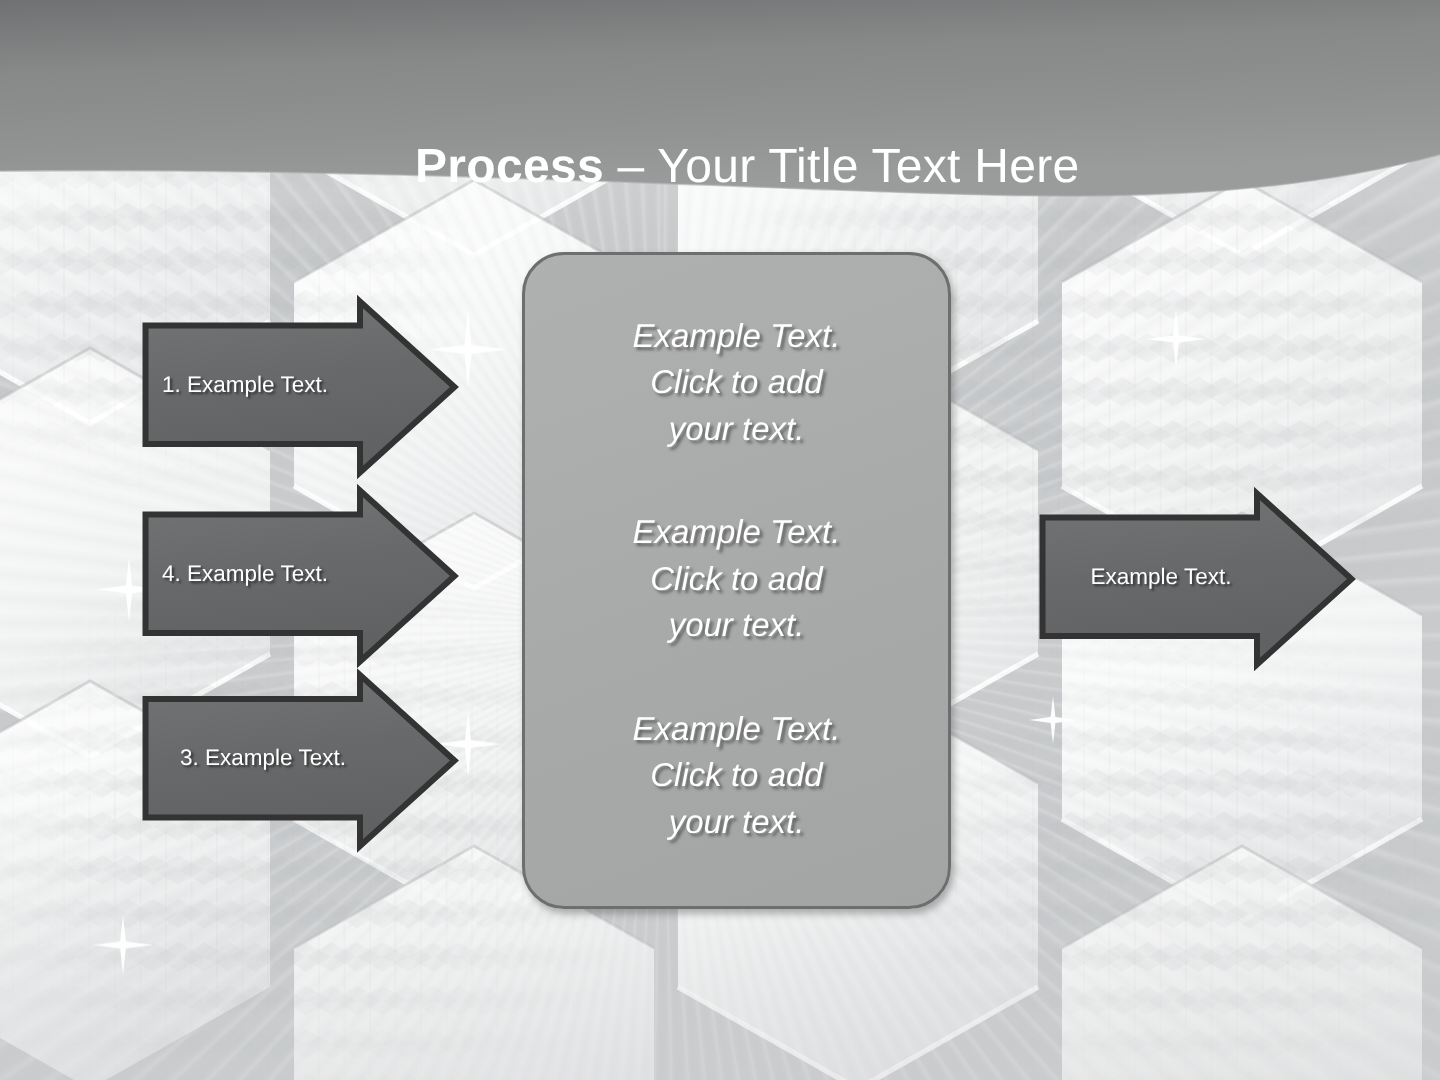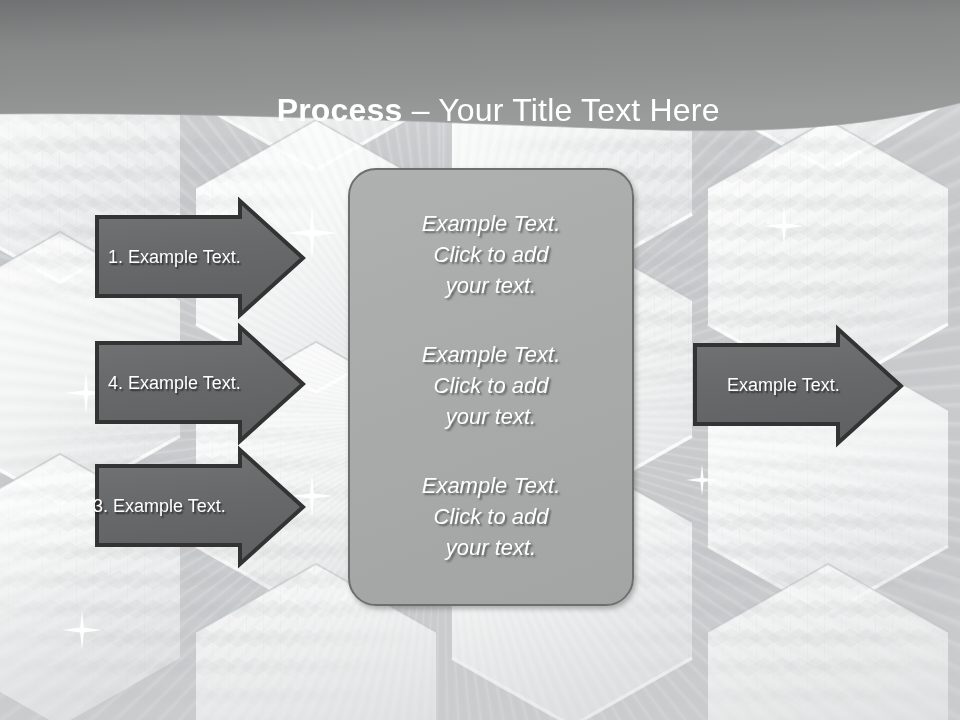--- a/index.html
+++ b/index.html
@@ -86,21 +86,21 @@
   .header-title .t-strong { font-weight: bold; }
   .header-title .t-rest   { font-weight: normal; }
 
   
   .arrow {
     position: absolute;
   }
   .arrow-label {
     position: absolute;
     color: #ffffff;
-    font-size: 18px;
+    font-size: 15px;
     line-height: 20px;
     white-space: nowrap;
     text-shadow: 1.5px 1.5px 1.6px rgba(30,30,30,0.75);
     pointer-events: none;
   }
 
   
   .center-panel {
     position: absolute;
     left: 348px;
@@ -281,21 +281,21 @@
   <div class="arrow-label" style="left:108px; top:247px;">1. Example Text.</div>
 
   <svg class="arrow" style="left:92px; top:322px;" width="216" height="124" viewBox="0 0 216 124">
     <polygon points="5,21 148,21 148,5 211,62 148,119 148,100 5,100" fill="url(#arrGrad)" stroke="#333333" stroke-width="4" stroke-linejoin="miter"></polygon>
   </svg>
   <div class="arrow-label" style="left:108px; top:373px;">4. Example Text.</div>
 
   <svg class="arrow" style="left:92px; top:445px;" width="216" height="124" viewBox="0 0 216 124">
     <polygon points="5,21 148,21 148,5 211,62 148,119 148,100 5,100" fill="url(#arrGrad)" stroke="#333333" stroke-width="4" stroke-linejoin="miter"></polygon>
   </svg>
-  <div class="arrow-label" style="left:93px; top:496px;">3. Example Text.</div>
+  <div class="arrow-label" style="left:120px; top:496px;">3. Example Text.</div>
 
   <div class="center-panel">
     <div class="panel-block">Example Text.
 Click  to add
 your text.</div>
     <div class="panel-block">Example Text.
 Click  to add
 your text.</div>
     <div class="panel-block">Example Text.
 Click  to add

